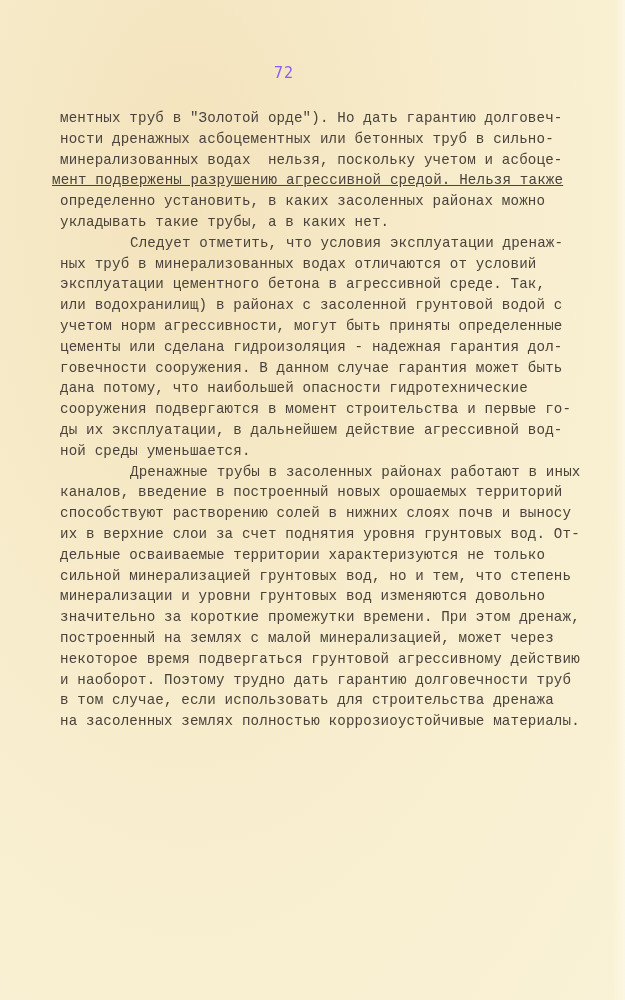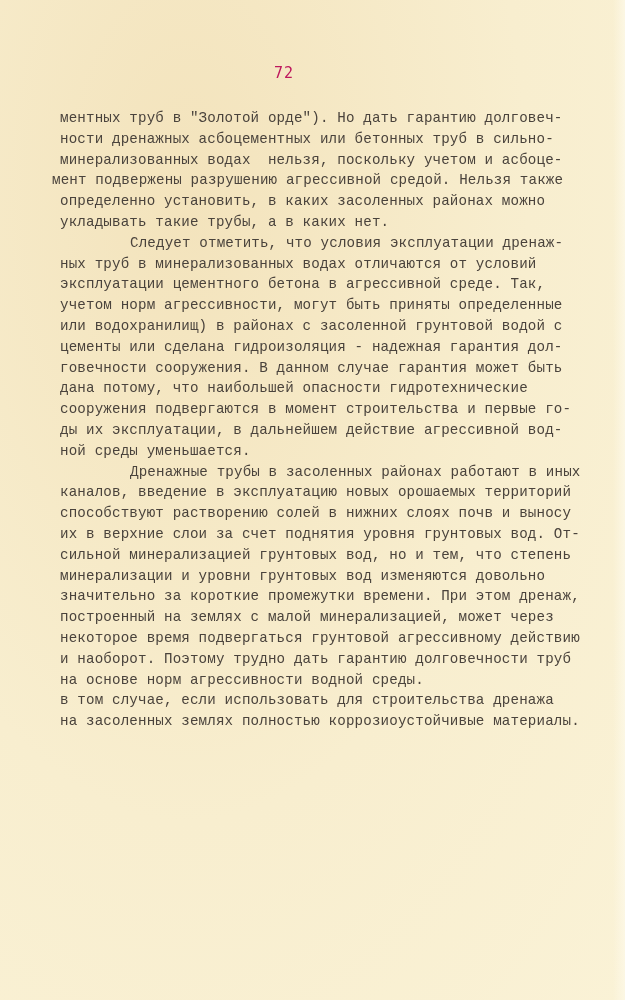--- a/index.html
+++ b/index.html
@@ -26,75 +26,75 @@
       background: linear-gradient(to right, rgba(250,244,220,0) 0%, #fcf7e4 100%);
     }
     .page-number {
       position: absolute;
       top: 64px;
       left: 0;
       width: 568px;
       text-align: center;
       font-family: "DejaVu Sans Mono", monospace;
       font-size: 15px;
-      color: #be185d;
+      color: #8b5cf6;
       letter-spacing: 1px;
     }
     .body-text {
       position: absolute;
       top: 108px;
       left: 60px;
       width: 560px;
       font-family: "Liberation Mono", monospace;
       font-size: 14.2px;
       line-height: 20.8px;
       color: #4a433c;
       letter-spacing: 0.15px;
     }
     .line {
       white-space: pre;
       display: block;
       height: 20.8px;
     }
     .indent { padding-left: 70px; }
-    .outdent { margin-left: -8px; }
+    .outdent { margin-left: -8px; text-decoration: underline; }
   </style>
 </head>
 <body>
 
 <div class="page">
   <div class="page-number">72</div>
 
   <div class="body-text">
     <span class="line">ментных труб в "Золотой орде"). Но дать гарантию долговеч-</span>
     <span class="line">ности дренажных асбоцементных или бетонных труб в сильно-</span>
     <span class="line">минерализованных водах  нельзя, поскольку учетом и асбоце-</span>
     <span class="line outdent">мент подвержены разрушению агрессивной средой. Нельзя также</span>
     <span class="line">определенно установить, в каких засоленных районах можно</span>
     <span class="line">укладывать такие трубы, а в каких нет.</span>
     <span class="line indent">Следует отметить, что условия эксплуатации дренаж-</span>
     <span class="line">ных труб в минерализованных водах отличаются от условий</span>
     <span class="line">эксплуатации цементного бетона в агрессивной среде. Так,</span>
+    <span class="line">или водохранилищ) в районах с засоленной грунтовой водой с</span>
     <span class="line">учетом норм агрессивности, могут быть приняты определенные</span>
-    <span class="line">или водохранилищ) в районах с засоленной грунтовой водой с</span>
     <span class="line">цементы или сделана гидроизоляция - надежная гарантия дол-</span>
     <span class="line">говечности сооружения. В данном случае гарантия может быть</span>
     <span class="line">дана потому, что наибольшей опасности гидротехнические</span>
     <span class="line">сооружения подвергаются в момент строительства и первые го-</span>
     <span class="line">ды их эксплуатации, в дальнейшем действие агрессивной вод-</span>
     <span class="line">ной среды уменьшается.</span>
     <span class="line indent">Дренажные трубы в засоленных районах работают в иных</span>
-    <span class="line">каналов, введение в эксплуатацию новых орошаемых территорий</span>
+    <span class="line">каналов, введение в построенный новых орошаемых территорий</span>
     <span class="line">способствуют растворению солей в нижних слоях почв и выносу</span>
     <span class="line">их в верхние слои за счет поднятия уровня грунтовых вод. От-</span>
+    <span class="line">дельные осваиваемые территории характеризуются не только</span>
     <span class="line">сильной минерализацией грунтовых вод, но и тем, что степень</span>
     <span class="line">минерализации и уровни грунтовых вод изменяются довольно</span>
     <span class="line">значительно за короткие промежутки времени. При этом дренаж,</span>
     <span class="line">построенный на землях с малой минерализацией, может через</span>
     <span class="line">некоторое время подвергаться грунтовой агрессивному действию</span>
     <span class="line">и наоборот. Поэтому трудно дать гарантию долговечности труб</span>
-    <span class="line">на основе норм агрессивности водной среды.</span>
     <span class="line">в том случае, если использовать для строительства дренажа</span>
     <span class="line">на засоленных землях полностью коррозиоустойчивые материалы.</span>
   </div>
 
   <div class="right-edge"></div>
 </div>
 
 </body></html>

